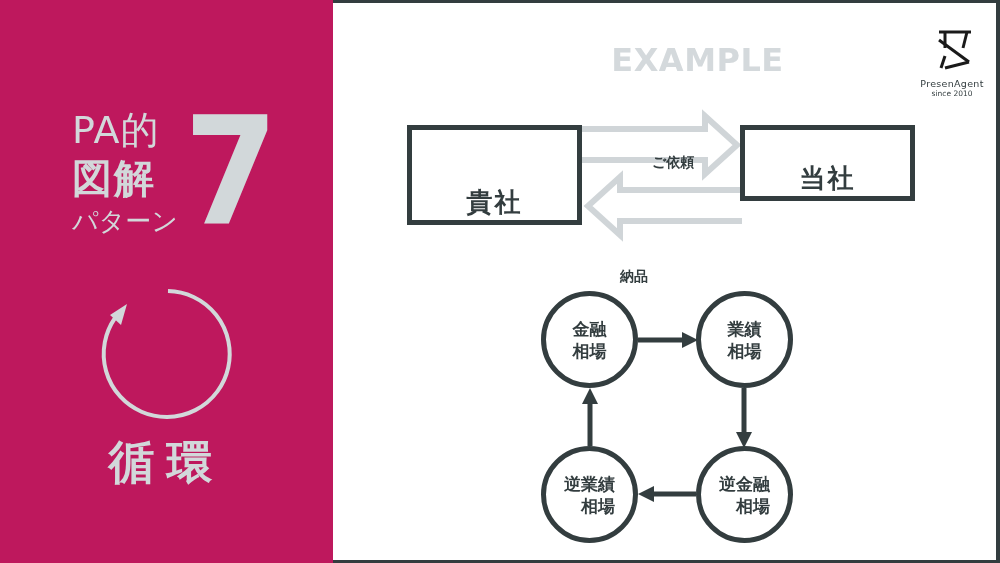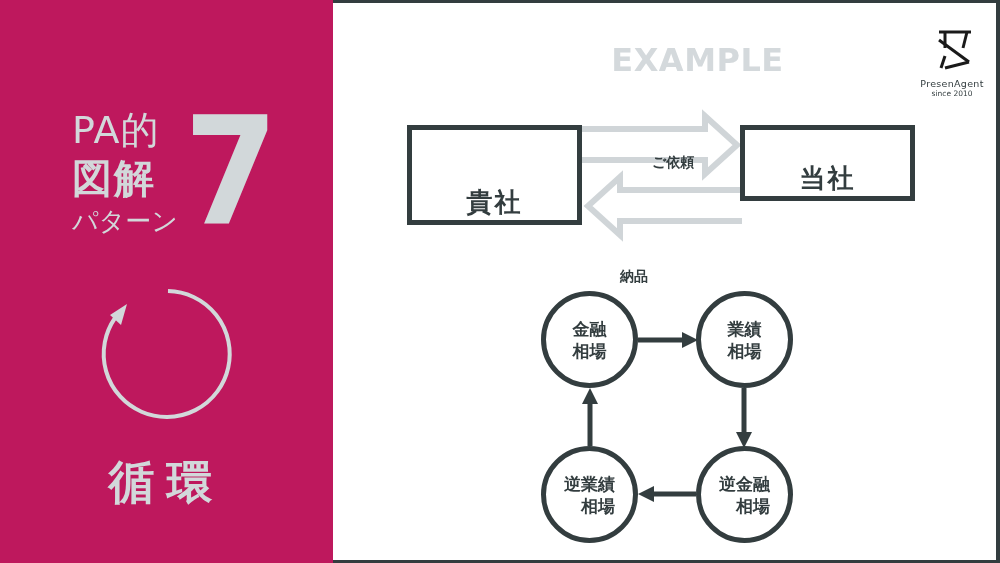--- a/index.html
+++ b/index.html
@@ -10,21 +10,21 @@
       position: relative;
     }
     .sidebar { position: absolute; left: 0; top: 0; width: 333px; height: 563px; background: #be185d; }
     .title-block { position: absolute; left: 72px; top: 108px; color: #d2d8da; }
     .t-line1 { position: absolute; left: 0; top: 0; font-size: 38px; font-weight: normal; line-height: 44px; white-space: nowrap; letter-spacing: 1px; }
     .t-line2 { position: absolute; left: 0; top: 46px; font-size: 40px; font-weight: bold; line-height: 48px; white-space: nowrap; letter-spacing: 2px; }
     .t-line3 { position: absolute; left: 0; top: 98px; font-size: 26px; line-height: 30px; white-space: nowrap; }
     .big-num { position: absolute; left: 112px; top: -6px; font-size: 150px; font-weight: bold; line-height: 140px; font-family: "DejaVu Sans", sans-serif; color: #d2d8da; transform: scaleX(0.9); transform-origin: left top; }
     .url { position: absolute; left: 72px; top: 236px; font-size: 15px; color: #d2d8da; white-space: nowrap; letter-spacing: 0.2px; }
     .cycle-icon { position: absolute; left: 96px; top: 282px; }
-    .cycle-label { position: absolute; left: 0; width: 333px; top: 452px; text-align: center; font-size: 46px; font-weight: bold; color: #d2d8da; letter-spacing: 12px; padding-left: 0; }
+    .cycle-label { position: absolute; left: 0; width: 333px; top: 432px; text-align: center; font-size: 46px; font-weight: bold; color: #d2d8da; letter-spacing: 12px; padding-left: 0; }
 
     .panel { position: absolute; left: 333px; top: 3px; width: 663px; height: 557px; background: #ffffff; }
     .example-title { position: absolute; left: 0; width: 729px; top: 38px; text-align: center; font-size: 32px; font-weight: bold; color: #d4d9dc; letter-spacing: 0.5px; }
     .logo { position: absolute; left: 917px; top: 26px; width: 70px; text-align: center; }
     .logo-name { font-size: 9.5px; color: #333d3f; letter-spacing: 0.3px; margin-top: 2px; }
     .logo-since { font-size: 7.5px; color: #333d3f; }
 
     .box { position: absolute; box-sizing: border-box; border: 5px solid #333d3f; background: #fff; display: flex; align-items: flex-end; justify-content: center; font-size: 26px; font-weight: bold; color: #333d3f; letter-spacing: 2px; }
     .arrow-label { position: absolute; font-size: 14px; font-weight: bold; color: #333d3f; white-space: nowrap; margin-top: 44px; }
 

